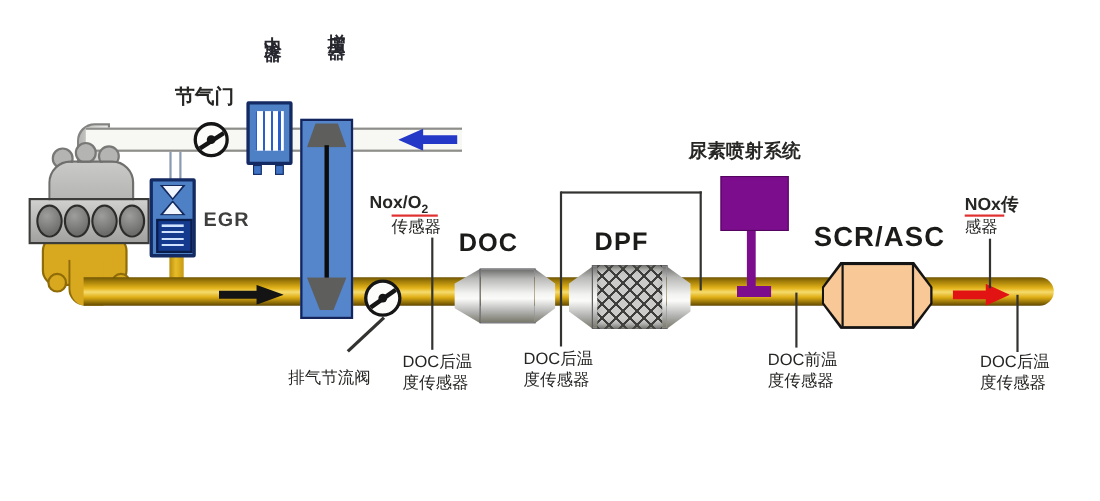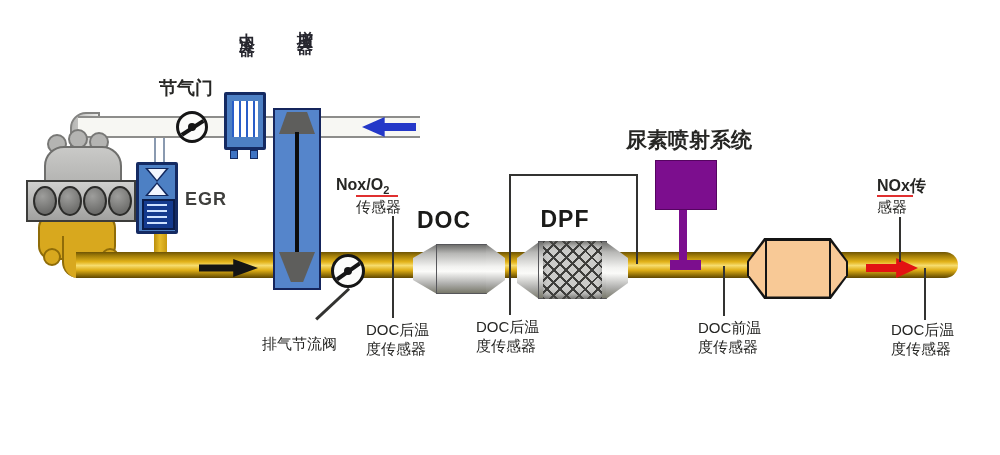--- a/index.html
+++ b/index.html
@@ -60,21 +60,21 @@
     box-shadow:inset 0 6px 7px -4px #4a4a48, inset 0 -6px 7px -4px #4a4a48;}
   .hexa{clip-path:polygon(0 38%,17% 0,83% 0,100% 38%,100% 62%,83% 100%,17% 100%,0 62%);}
   .purple{background:#7c0e8e;}
   
   .arrow-r{clip-path:polygon(0 30%,58% 30%,58% 0,100% 50%,58% 100%,58% 70%,0 70%);}
   .arrow-l{clip-path:polygon(100% 30%,42% 30%,42% 0,0 50%,42% 100%,42% 70%,100% 70%);}
   
   .pline{background:#333331;}
   
   .lbl{font-weight:normal;font-size:15px;line-height:19px;color:#262624;white-space:nowrap;}
-  .lbl-lg{font-weight:bold;font-size:21px;color:#262624;white-space:nowrap;}
+  .lbl-lg{font-weight:bold;font-size:17px;color:#262624;white-space:nowrap;}
   .lbl-cat{font-weight:bold;font-size:23px;letter-spacing:1px;color:#1b1b19;white-space:nowrap;}
   .vlabel{writing-mode:vertical-rl;text-orientation:upright;font-weight:bold;font-size:16px;
     letter-spacing:4px;color:#26262e;}
   .redline{background:#e03030;height:2px;}
   sub{font-size:11px;}
 </style>
 </head>
 <body>
 
 <div id="canvas">
@@ -174,20 +174,21 @@
 
   <div class="abs purple" style="left:679px;top:208px;width:8px;height:54px;"></div>
   <div class="abs purple" style="left:670px;top:260px;width:31px;height:10px;"></div>
   <div class="abs purple" style="left:655px;top:160px;width:62px;height:50px;border:1px solid #550460;box-sizing:border-box;"></div>
   <div class="abs lbl-lg" style="left:626px;top:126px;">尿素喷射系统</div>
 
   <div class="abs hexa" style="left:747px;top:238px;width:101px;height:61px;background:#141414;"></div>
   <div class="abs hexa" style="left:749px;top:240.5px;width:97px;height:56px;background:#f8c996;"></div>
   <div class="abs" style="left:765px;top:240px;width:2px;height:57px;background:#141414;"></div>
   <div class="abs" style="left:829px;top:240px;width:2px;height:57px;background:#141414;"></div>
+  <div class="abs lbl-cat" style="left:737px;top:202px;width:125px;text-align:center;font-size:25px;">SCR/ASC</div>
 
   <div class="abs pline" style="left:723px;top:266px;width:2px;height:50px;"></div>
   <div class="abs lbl" style="left:698px;top:318px;">
     <div>DOC前温</div>
     <div>度传感器</div>
   </div>
   <div class="abs pline" style="left:924px;top:268px;width:2px;height:52px;"></div>
   <div class="abs lbl" style="left:891px;top:320px;">
     <div>DOC后温</div>
     <div>度传感器</div>

